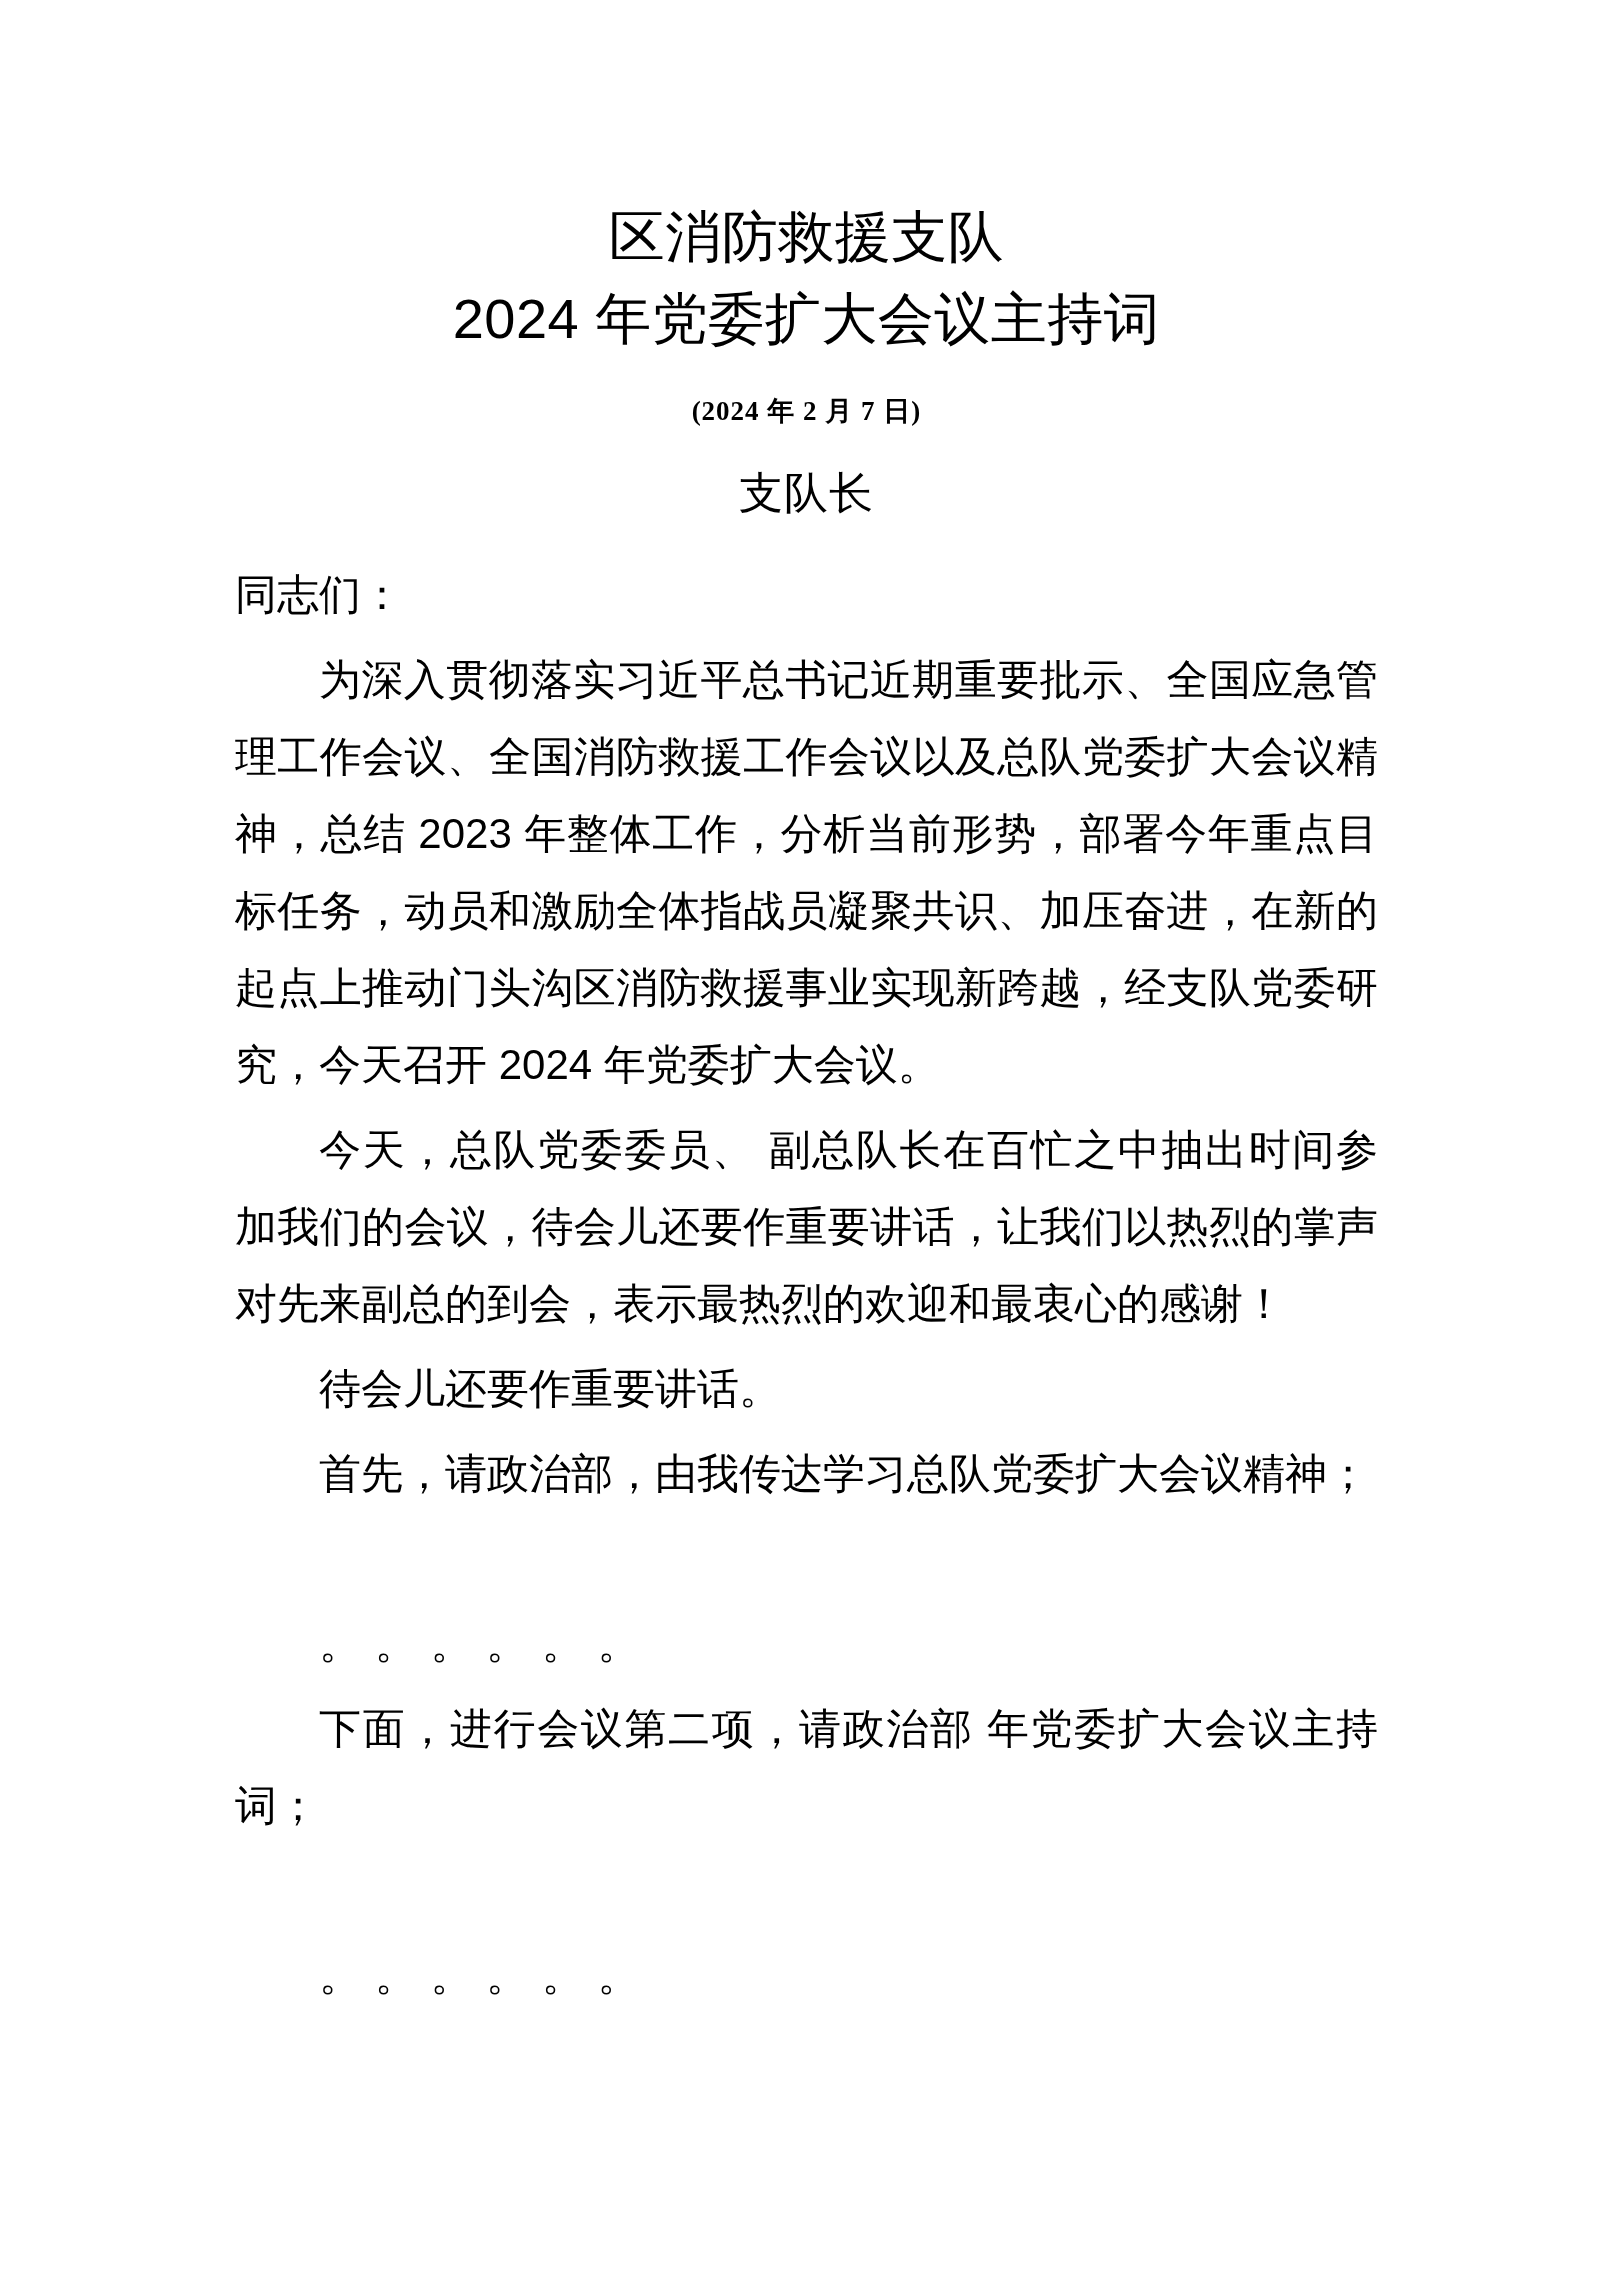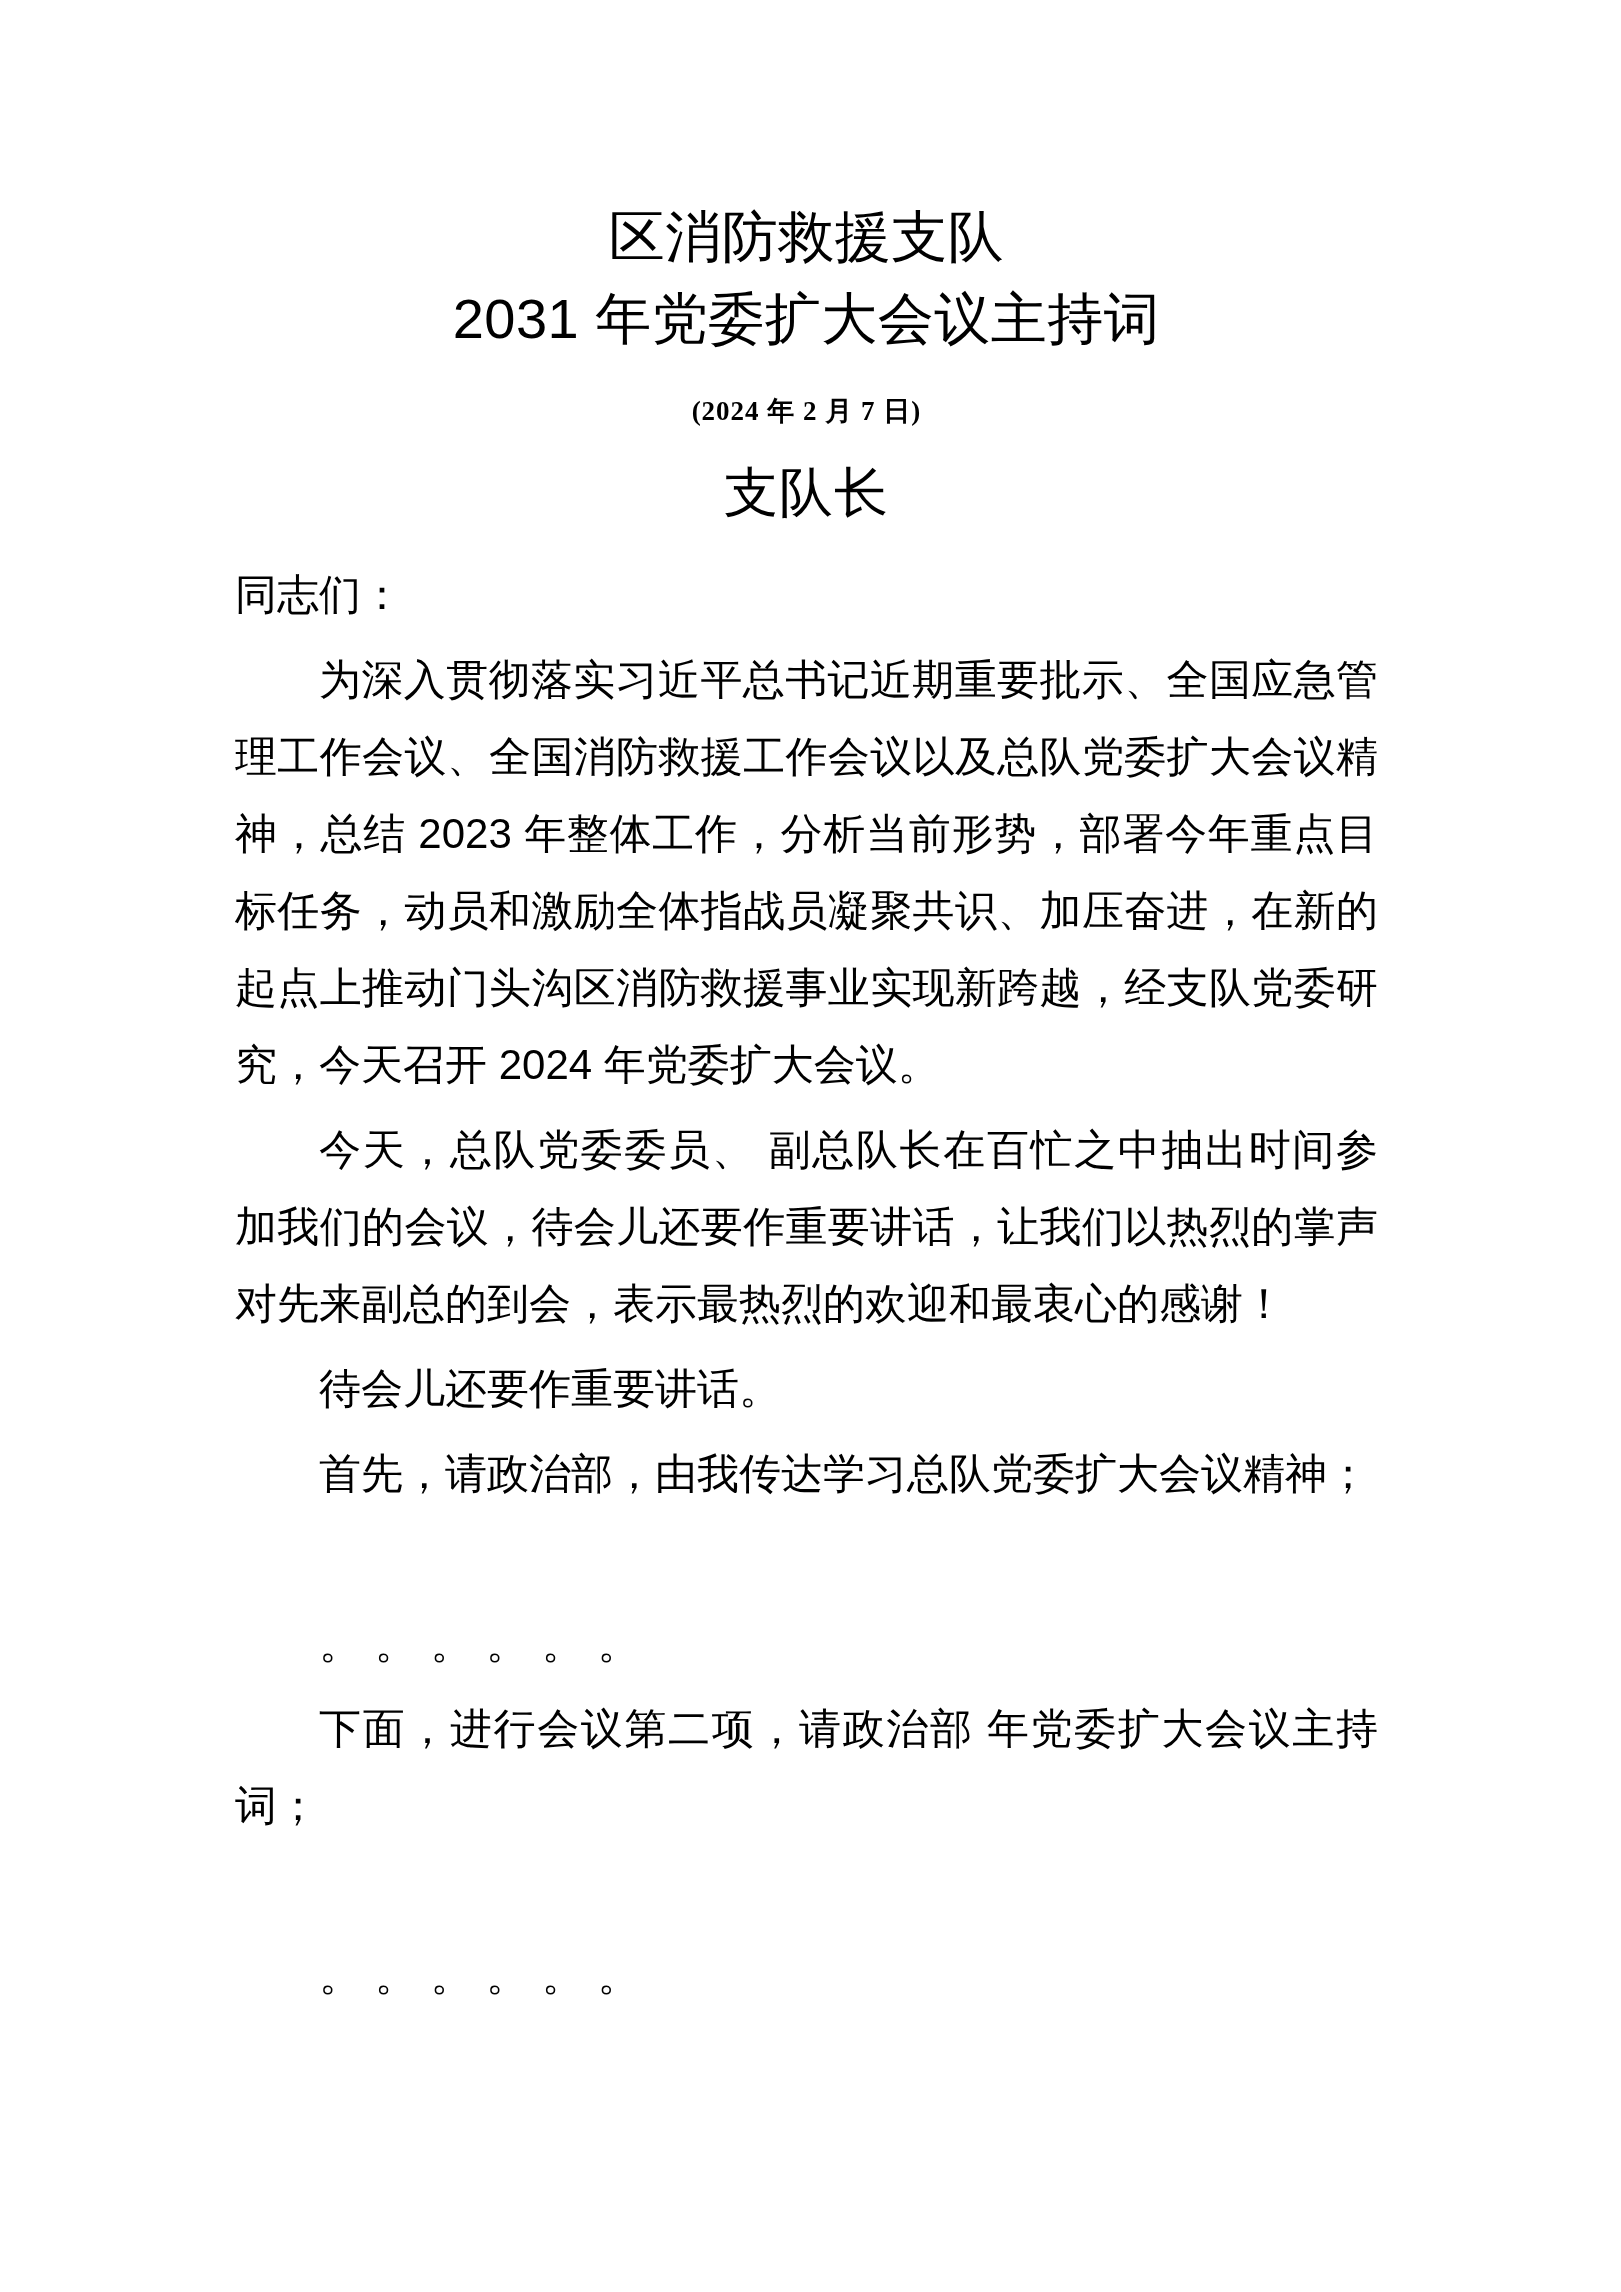--- a/index.html
+++ b/index.html
@@ -39,21 +39,21 @@
     text-align: center;
     font-family: "Liberation Serif", "DejaVu Serif", serif;
     font-weight: bold;
     font-size: 27px;
     line-height: 74px;
     margin: 13.7px 0 0 0;
     letter-spacing: 1px;
   }
   .doc-speaker {
     text-align: center;
-    font-size: 54px;
+    font-size: 44px;
     line-height: 71px;
     margin: 9.8px 0 0 0;
     letter-spacing: 1px;
   }
   .body-block {
     margin-top: 27.4px;
   }
   p.para {
     margin: 8px;
     font-size: 42px;
@@ -77,21 +77,21 @@
     height: 77px;
   }
 </style>
 </head>
 <body>
 
 <div class="page">
 
   <h1 class="doc-title">
     <span class="t-line">区消防救援支队</span>
-    <span class="t-line">2031 年党委扩大会议主持词</span>
+    <span class="t-line">2024 年党委扩大会议主持词</span>
   </h1>
 
   <div class="doc-date">(2024 年 2 月 7 日)</div>
 
   <div class="doc-speaker">支队长</div>
 
   <div class="body-block">
 
     <p class="para salutation">同志们：</p>
 

